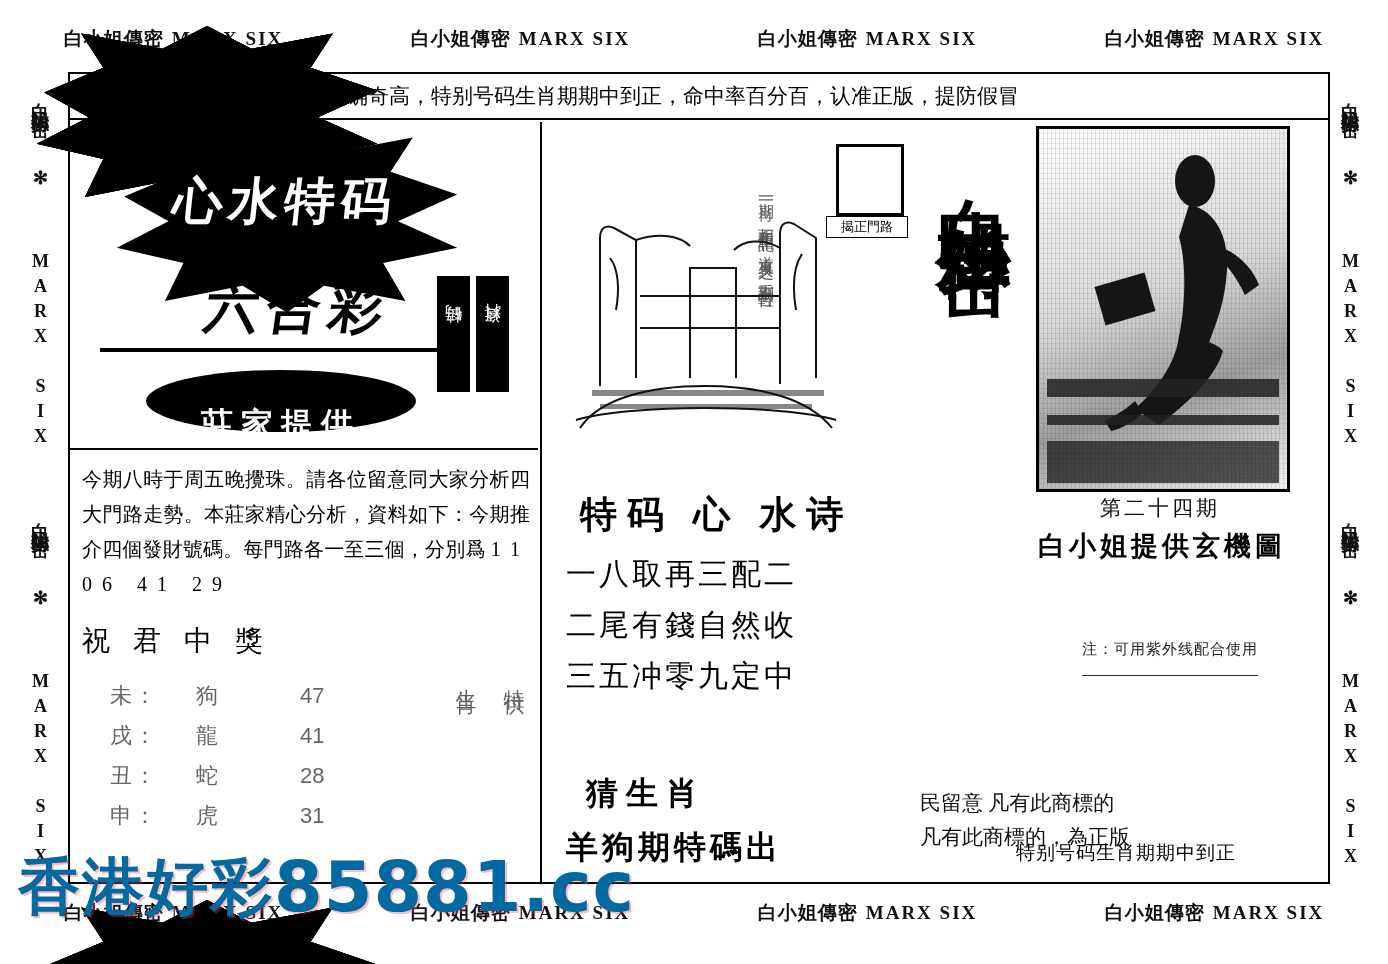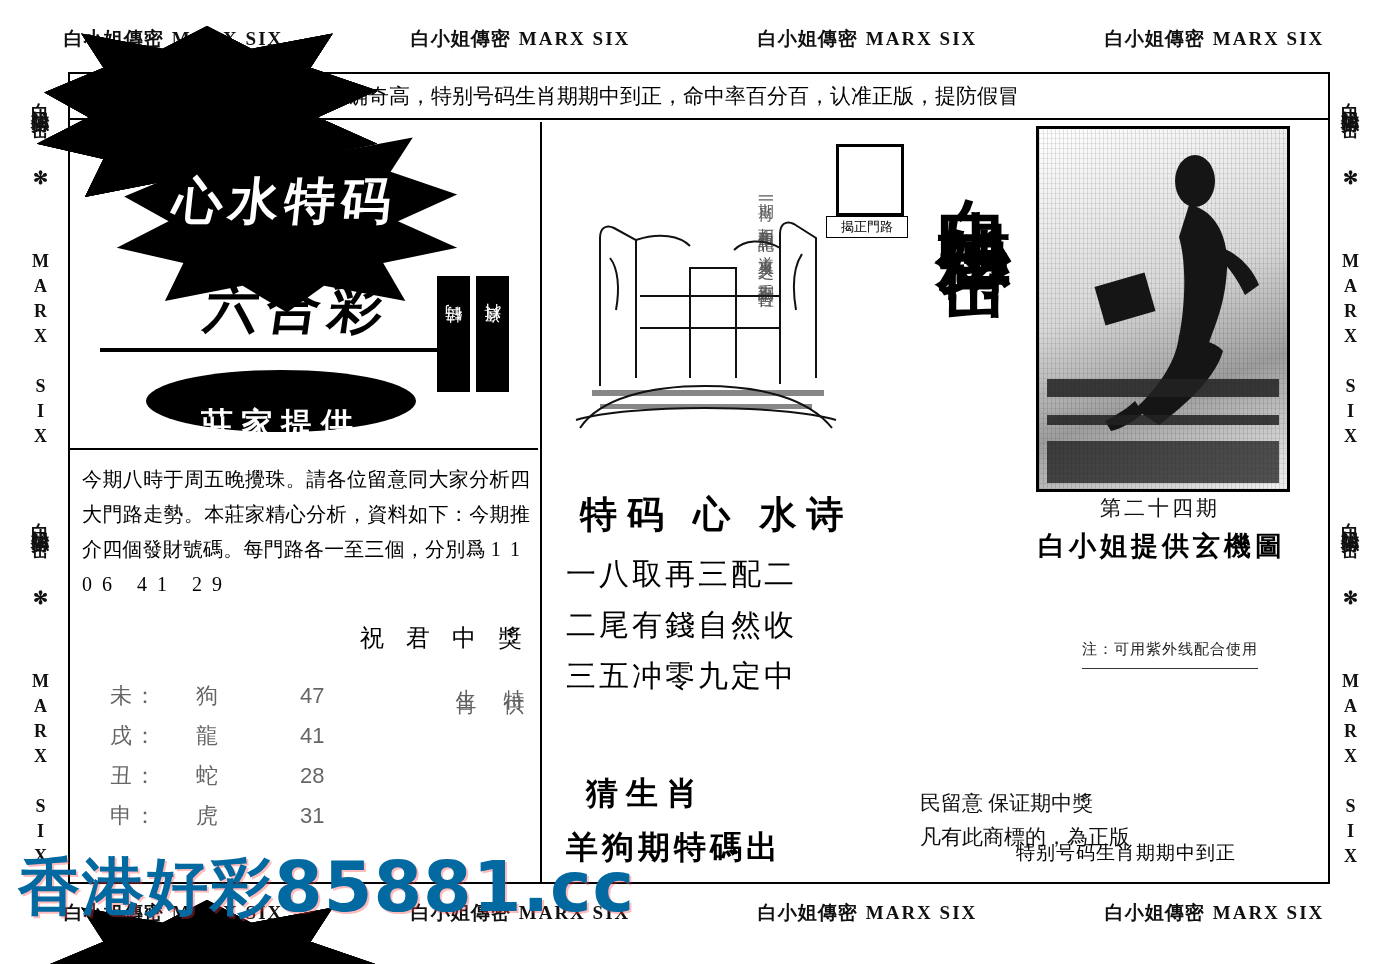--- a/index.html
+++ b/index.html
@@ -121,31 +121,31 @@
     position:absolute;left:1012px;top:528px;width:300px;text-align:center;
     font-size:27px;font-weight:bold;letter-spacing:4px;color:#000;
   }
   .balls{position:absolute;left:1020px;top:566px;width:290px;display:flex;justify-content:center;gap:26px;}
   .ball{width:52px;height:52px;border-radius:50%;background:#000;color:#fff;
         display:flex;align-items:center;justify-content:center;font-size:26px;font-weight:bold;
         font-family:"DejaVu Sans",sans-serif;}
   .note-ul{
     position:absolute;left:1020px;top:640px;width:300px;text-align:center;font-size:15px;color:#222;letter-spacing:1px;
   }
-  .note-ul .u{border-bottom:1px solid #333;padding-bottom:11px;}
+  .note-ul .u{border-bottom:1px solid #333;padding-bottom:18px;}
 
   
   .hr-mid{position:absolute;left:70px;top:448px;width:468px;height:2px;background:#000;}
   .vr-mid{position:absolute;left:540px;top:122px;width:2px;height:760px;background:#000;}
   .info{
     position:absolute;left:82px;top:462px;width:448px;
     font-size:20px;line-height:35px;color:#000;text-align:justify;
   }
   .info .nums{letter-spacing:10px;font-family:"Liberation Serif",serif;}
-  .wish{position:absolute;left:82px;top:622px;width:448px;text-align:right;font-size:24px;letter-spacing:8px;}
+  .wish{position:absolute;left:82px;top:622px;width:448px;text-align:left;font-size:28px;letter-spacing:8px;}
 
   .zodiac{position:absolute;left:110px;top:676px;width:430px;font-size:22px;color:#3a3a3a;}
   .zrow{display:flex;align-items:center;height:40px;opacity:.78;}
   .zrow .c1{width:86px;letter-spacing:2px;}
   .zrow .c2{width:104px;letter-spacing:2px;}
   .zrow .c3{width:92px;font-family:Liberation Sans, sans-serif;}
   .vert-label{
     position:absolute;left:452px;top:672px;font-size:21px;color:#3a3a3a;opacity:.8;
     writing-mode:vertical-rl;text-orientation:upright;letter-spacing:6px;
   }
@@ -351,21 +351,21 @@
   <div class="poem-title">特码 心 水诗</div>
   <div class="poem-lines">
     <div>一八取再三配二</div>
     <div>二尾有錢自然收</div>
     <div>三五冲零九定中</div>
   </div>
   <div class="poem-guess">猜生肖</div>
   <div class="poem-last">羊狗期特碼出</div>
 
   <div class="disc2">
-    <div>民留意 保证期中獎</div>
+    <div>民留意 凡有此商標的</div>
     <div>凡有此商標的，為正版</div>
   </div>
   <div class="pub-line">特别号码生肖期期中到正</div>
 
   <div class="redmark">
     <span>香港好彩</span>
     <span class="digits">85881.cc</span>
   </div>
 
 </div>

